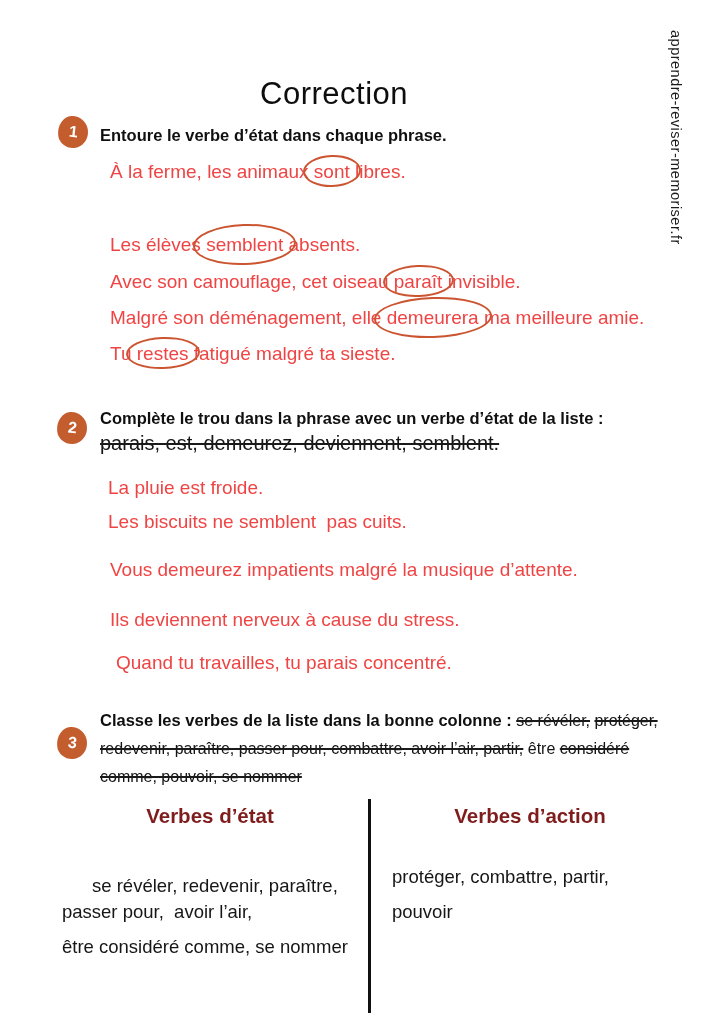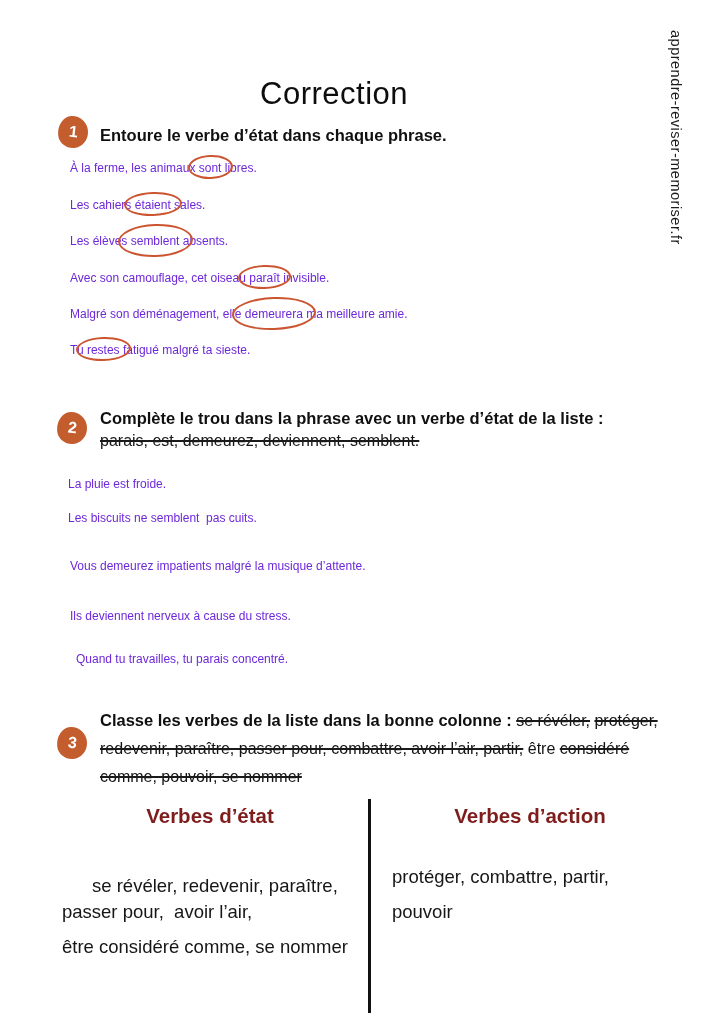--- a/index.html
+++ b/index.html
@@ -33,29 +33,29 @@
     transform:rotate(-4deg);
     display:flex;align-items:center;justify-content:center;
     color:#ffffff;font-weight:bold;font-size:16px;
   }
   .badge span{transform:rotate(10deg);}
   .instruction{
     font-size:16.5px;font-weight:bold;color:#101010;
     line-height:23px;
   }
   .listline{
-    font-size:16px;font-weight:normal;color:#161616;
+    font-size:20px;font-weight:normal;color:#161616;
   }
   .strike{
     text-decoration:line-through;
     text-decoration-thickness:1.5px;
     text-decoration-color:#1a1a1a;
   }
   .sentence{
-    font-size:12px;color:#6d28d9;white-space:nowrap;
+    font-size:19px;color:#ef4444;white-space:nowrap;margin-left:40px;
   }
   .circle{
     position:relative;display:inline-block;
   }
   .circle::after{
     content:"";position:absolute;
     left:-11px;right:-11px;top:-6px;bottom:-4px;
     border:2.5px solid #cc5531;
     border-radius:50%;
     transform:rotate(-2deg);
@@ -88,21 +88,20 @@
 
   <div id="watermark" class="abs">apprendre-reviser-memoriser.fr</div>
 
   <div class="badge abs" style="left:58px;top:116px;">
     <span>1</span>
   </div>
   <div class="instruction abs" style="left:100px;top:124px;">Entoure le verbe d’état dans chaque phrase.</div>
 
   <div class="sentence abs" style="left:70px;top:161px;"><span>À la ferme, les animaux </span><span class="circle">sont</span><span> libres.</span></div>
 
-  <div class="sentence abs" style="left:70px;top:198px;"><span>Les cahiers </span><span class="circle">étaient</span><span> sales.</span></div>
 
   <div class="sentence abs" style="left:70px;top:234px;"><span>Les élèves </span><span class="circle big">semblent</span><span> absents.</span></div>
 
   <div class="sentence abs" style="left:70px;top:271px;"><span>Avec son camouflage, cet oiseau </span><span class="circle">paraît</span><span> invisible.</span></div>
 
   <div class="sentence abs" style="left:70px;top:307px;"><span>Malgré son déménagement, elle </span><span class="circle big">demeurera</span><span> ma meilleure amie.</span></div>
 
   <div class="sentence abs" style="left:70px;top:343px;"><span>Tu </span><span class="circle">restes</span><span> fatigué malgré ta sieste.</span></div>
 
   <div class="badge abs" style="left:57px;top:412px;">

